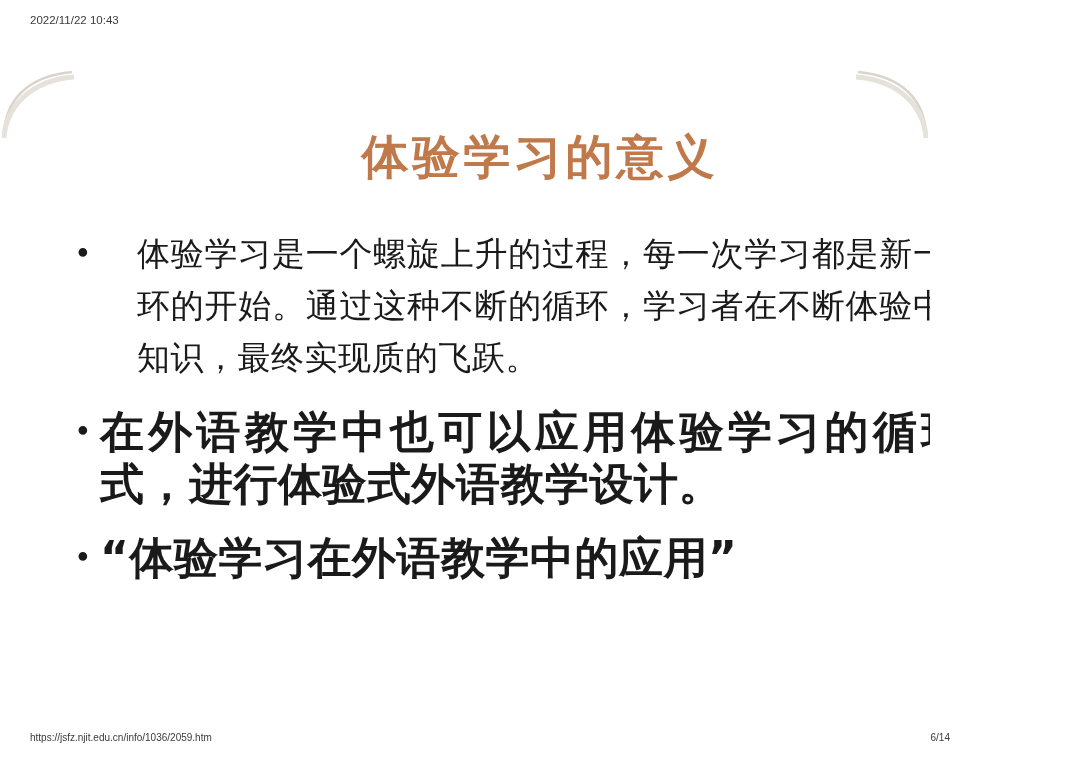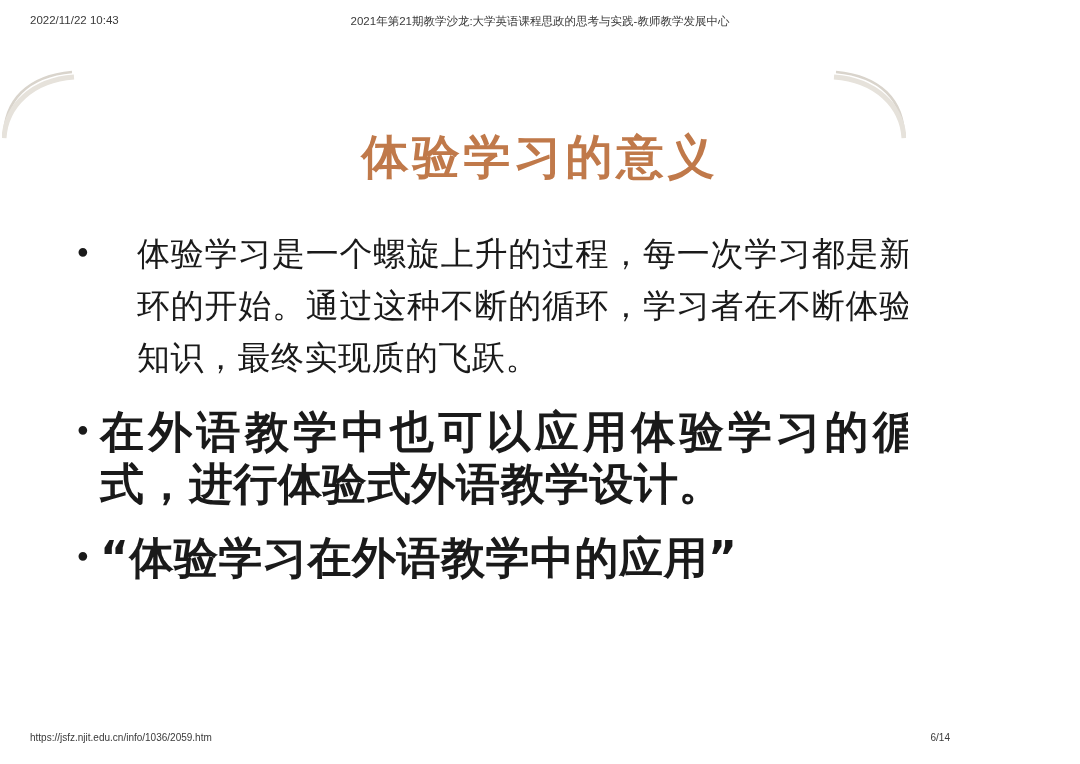--- a/index.html
+++ b/index.html
@@ -68,20 +68,21 @@
 
   
   .slide {
     position: absolute;
     top: 68px;
     left: 0;
     width: 908px;
     height: 628px;
     background: #ffffff;
     overflow: hidden;
+    padding-left: 22px;
   }
 
   
   .corner {
     position: absolute;
     width: 80px;
     height: 70px;
     pointer-events: none;
   }
   .corner.tl { top: 2px; left: 2px; }
@@ -131,21 +132,20 @@
   }
   .bullet.b1 .btext { font-family: "DejaVu Serif", "Liberation Serif", serif; margin-left: 37px; }
   .bullet.b2 .btext,
   .bullet.b3 .btext { font-family: "DejaVu Sans", "Liberation Sans", sans-serif; font-size: 44px; font-weight: bold; }
 </style>
 </head>
 <body>
 
 <div class="print-header">
   <span class="ph-date">2022/11/22 10:43</span>
-  <span class="ph-title">2021年第21期教学沙龙:大学英语课程思政的思考与实践-教师教学发展中心</span>
 </div>
 
 <div class="slide">
 
   <div class="corner tl">
     <svg width="80" height="70" viewBox="0 0 80 70">
       <path d="M2 68 C2 30 26 6 70 2" fill="none" stroke="#d9d4cc" stroke-width="2.5"></path>
       <path d="M2 68 C4 36 30 10 72 7" fill="none" stroke="#e6e2db" stroke-width="5"></path>
     </svg>
   </div>

